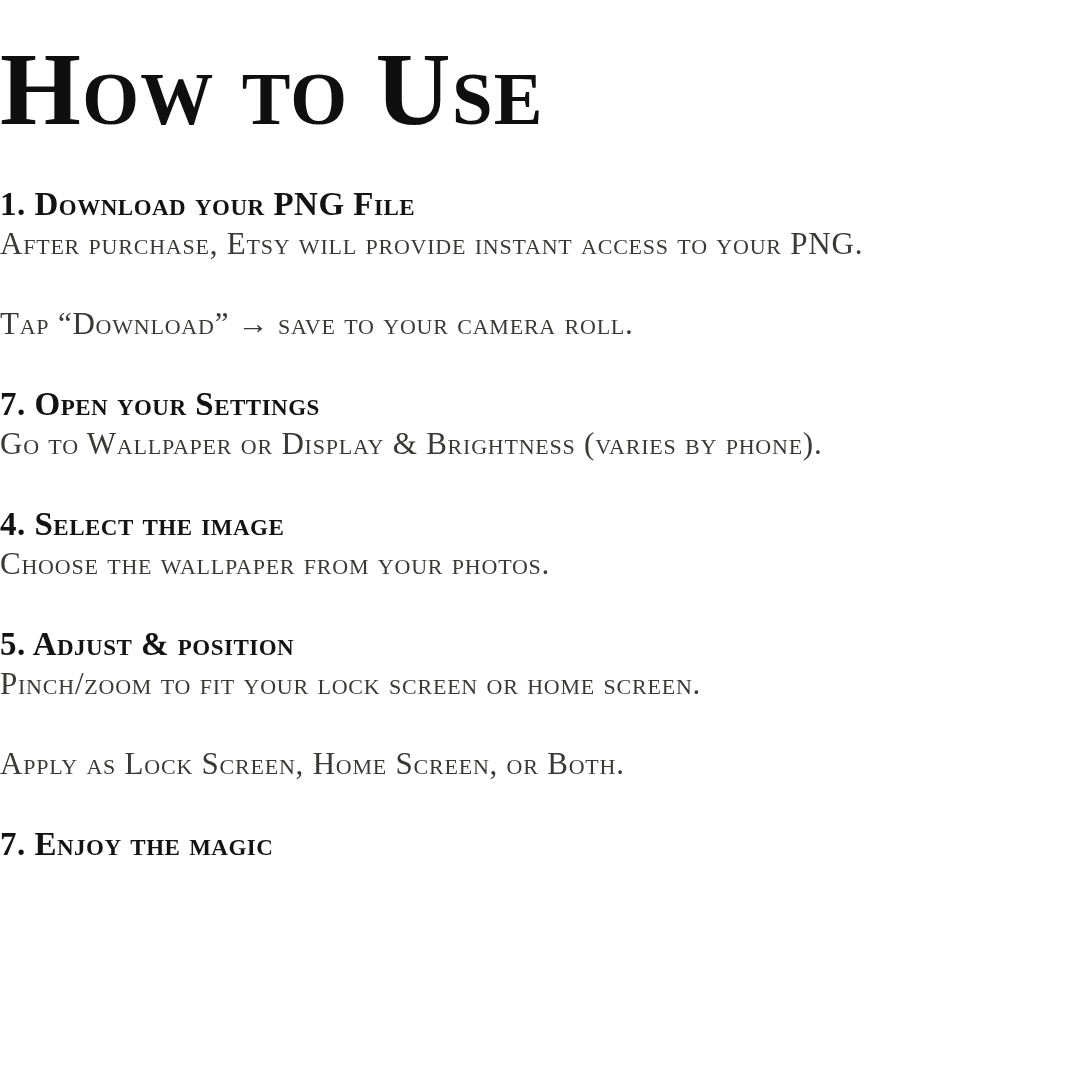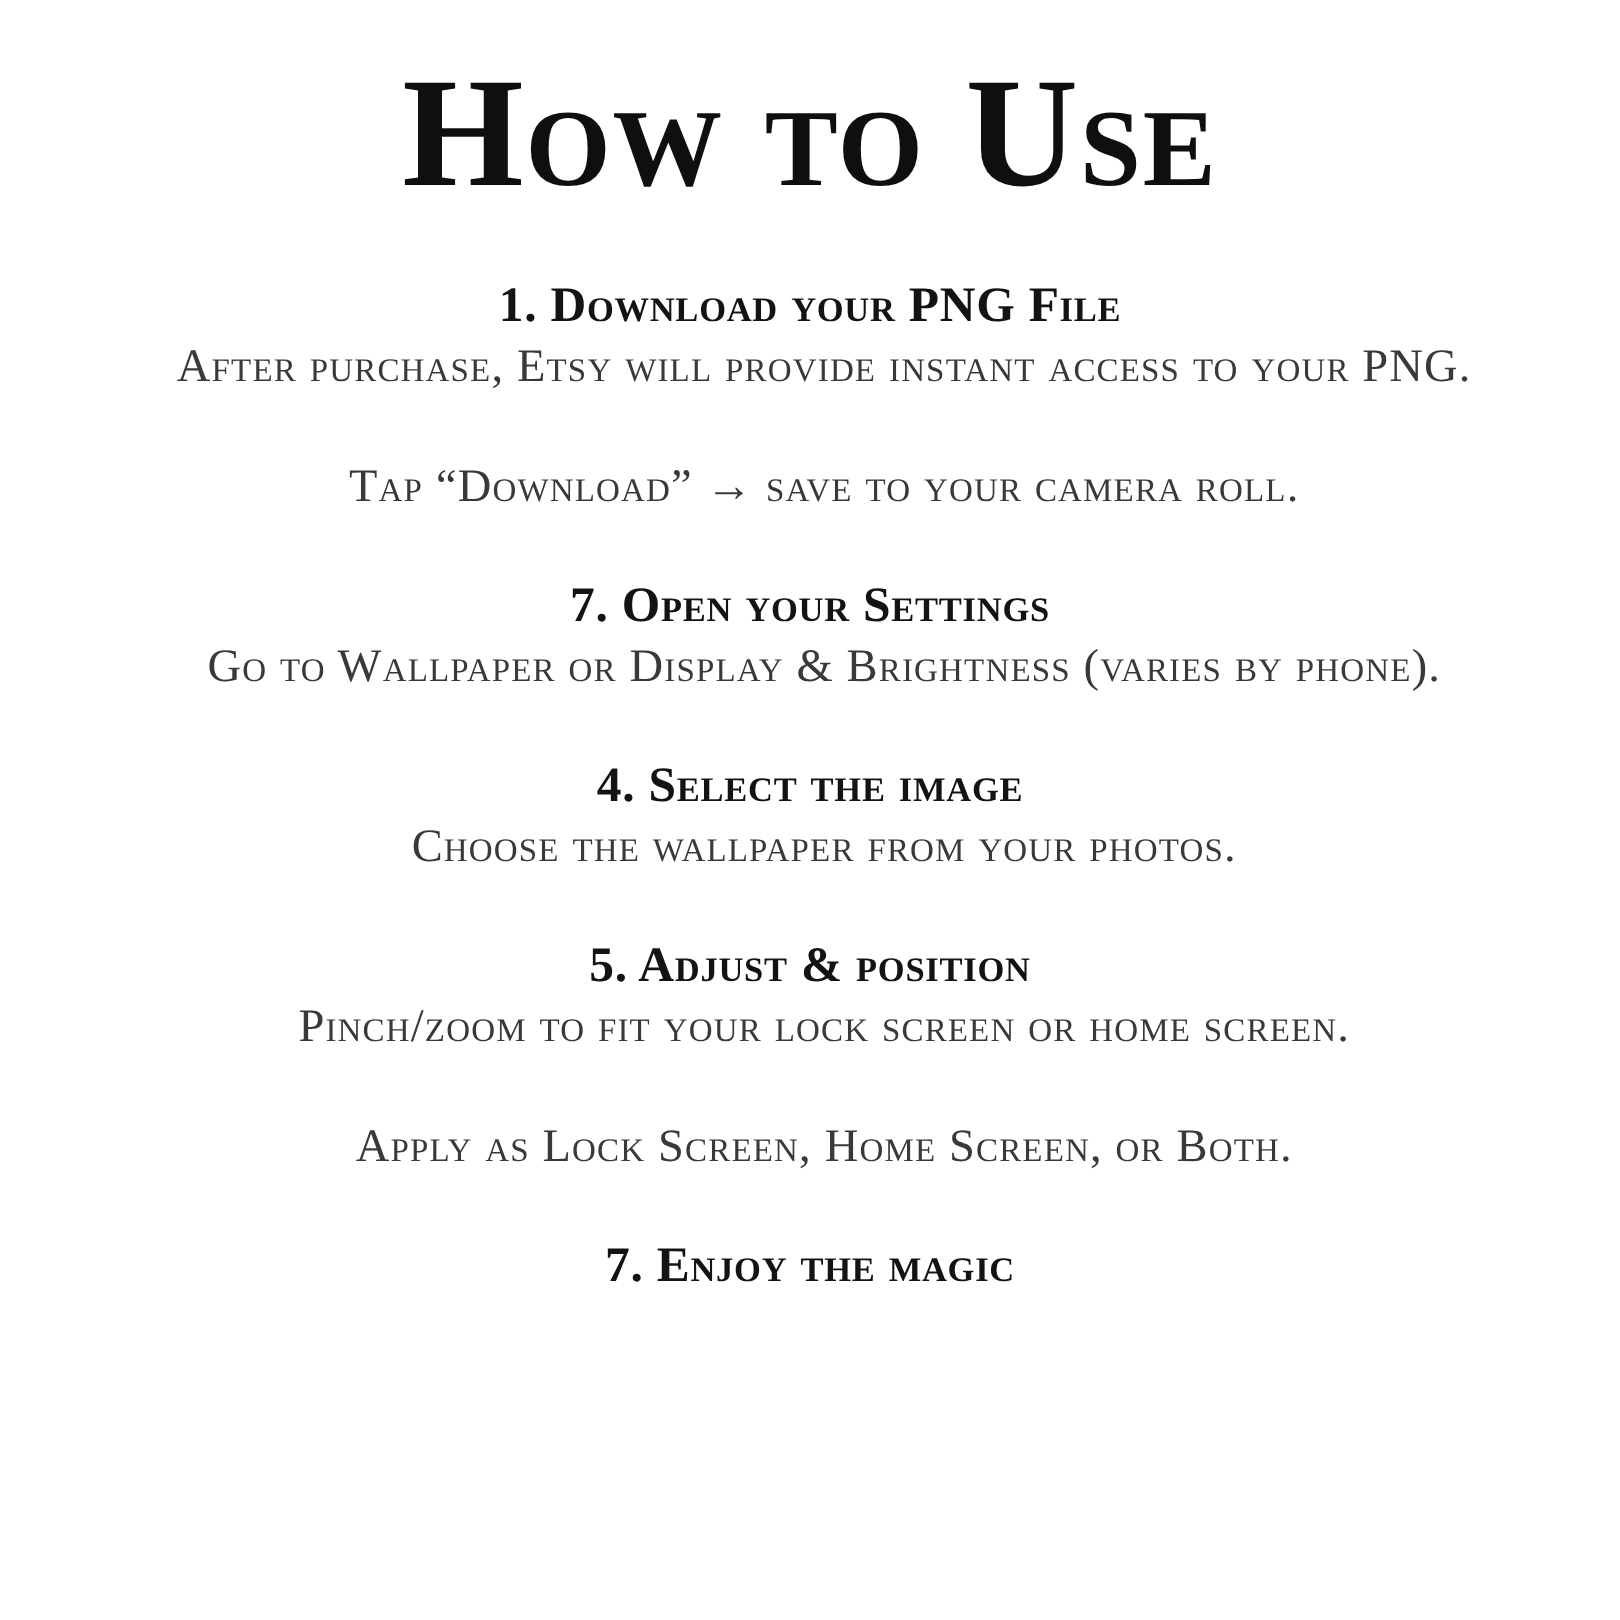--- a/index.html
+++ b/index.html
@@ -7,35 +7,35 @@
     padding: 0;
     background: #ffffff;
   }
   .poster {
     position: relative;
     width: 1080px;
     height: 1080px;
     background: #ffffff;
     overflow: hidden;
     font-family: "Liberation Serif", serif;
-    text-align: center;
+    text-align: left;
     box-sizing: border-box;
     padding-top: 30px;
   }
   .page-title {
     font-size: 104px;
     line-height: 118px;
     font-weight: 700;
     font-variant: small-caps;
     letter-spacing: 0.012em;
     color: #0f0f0f;
     margin: 0 0 36px 0;
   }
   .steps {
-    margin: 17px;
+    margin: 0;
     padding: 0;
     list-style: none;
     font-family: Liberation Serif, serif;
   }
   .step {
     margin: 0 0 40px 0;
   }
   .step-heading {
     font-size: 33px;
     line-height: 40px;
@@ -46,21 +46,20 @@
     margin: 0;
   }
   .step-body {
     font-size: 31px;
     line-height: 40px;
     font-weight: 400;
     font-variant: small-caps;
     letter-spacing: 0.025em;
     color: #3a3937;
     margin: 0;
-    padding-left: 19px;
   }
   .sparkles-icon {
     display: inline-block;
     width: 38px;
     height: 38px;
     vertical-align: -7px;
     margin-left: 10px;
   }
 </style>
 </head>

